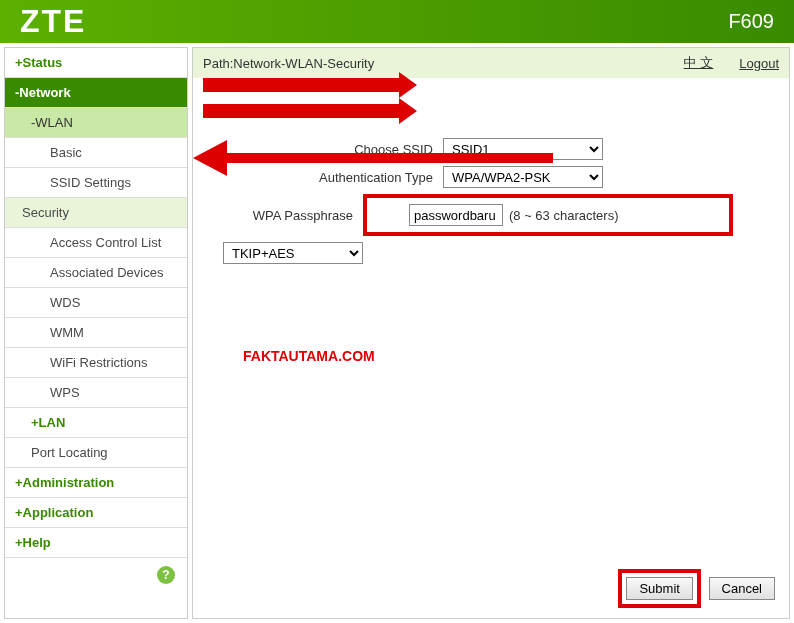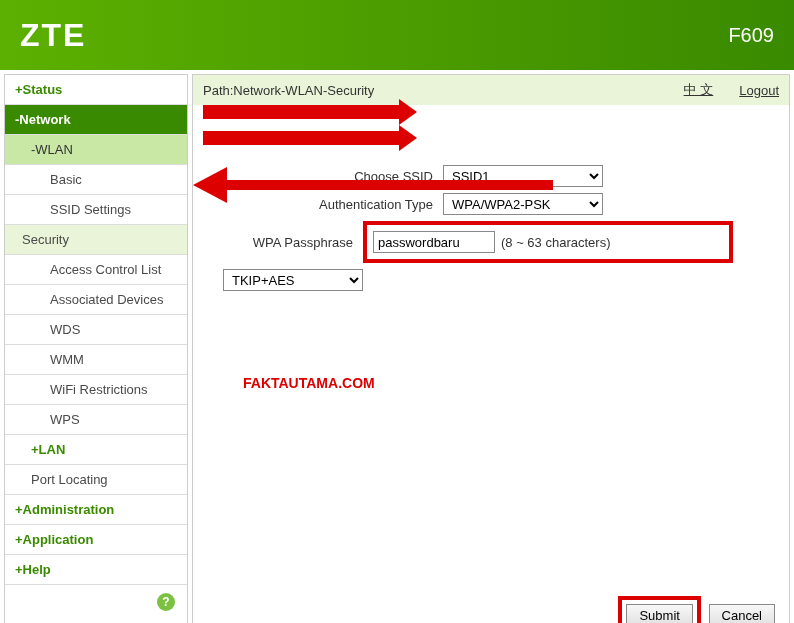--- a/index.html
+++ b/index.html
@@ -7,21 +7,21 @@
   font-family: Arial, sans-serif;
   font-size: 13px;
   color: #333;
   background: #fff;
   width: 794px;
   height: 623px;
   overflow: hidden;
 }
 .header {
   background: linear-gradient(to right, #5cb000 0%, #3a8a00 100%);
-  height: 70px;
+  height: 43px;
   display: flex;
   align-items: center;
   justify-content: space-between;
   padding: 0 20px;
   color: #fff;
 }
 .logo {
   font-size: 32px;
   font-weight: bold;
   letter-spacing: 2px;
@@ -122,21 +122,22 @@
   border: 1px solid #888;
   padding: 2px 4px;
   font-size: 13px;
   height: 22px;
   background: #fff;
 }
 .form-select {
   width: 160px;
 }
 .form-input {
-  width: 122px;
+  width: 94px;
+  margin-left: 36px;
 }
 .form-hint {
   margin-left: 6px;
   text-align: right;
 }
 .passphrase-box {
   border: 4px solid #d00;
   padding: 6px;
   display: flex;
   align-items: center;

